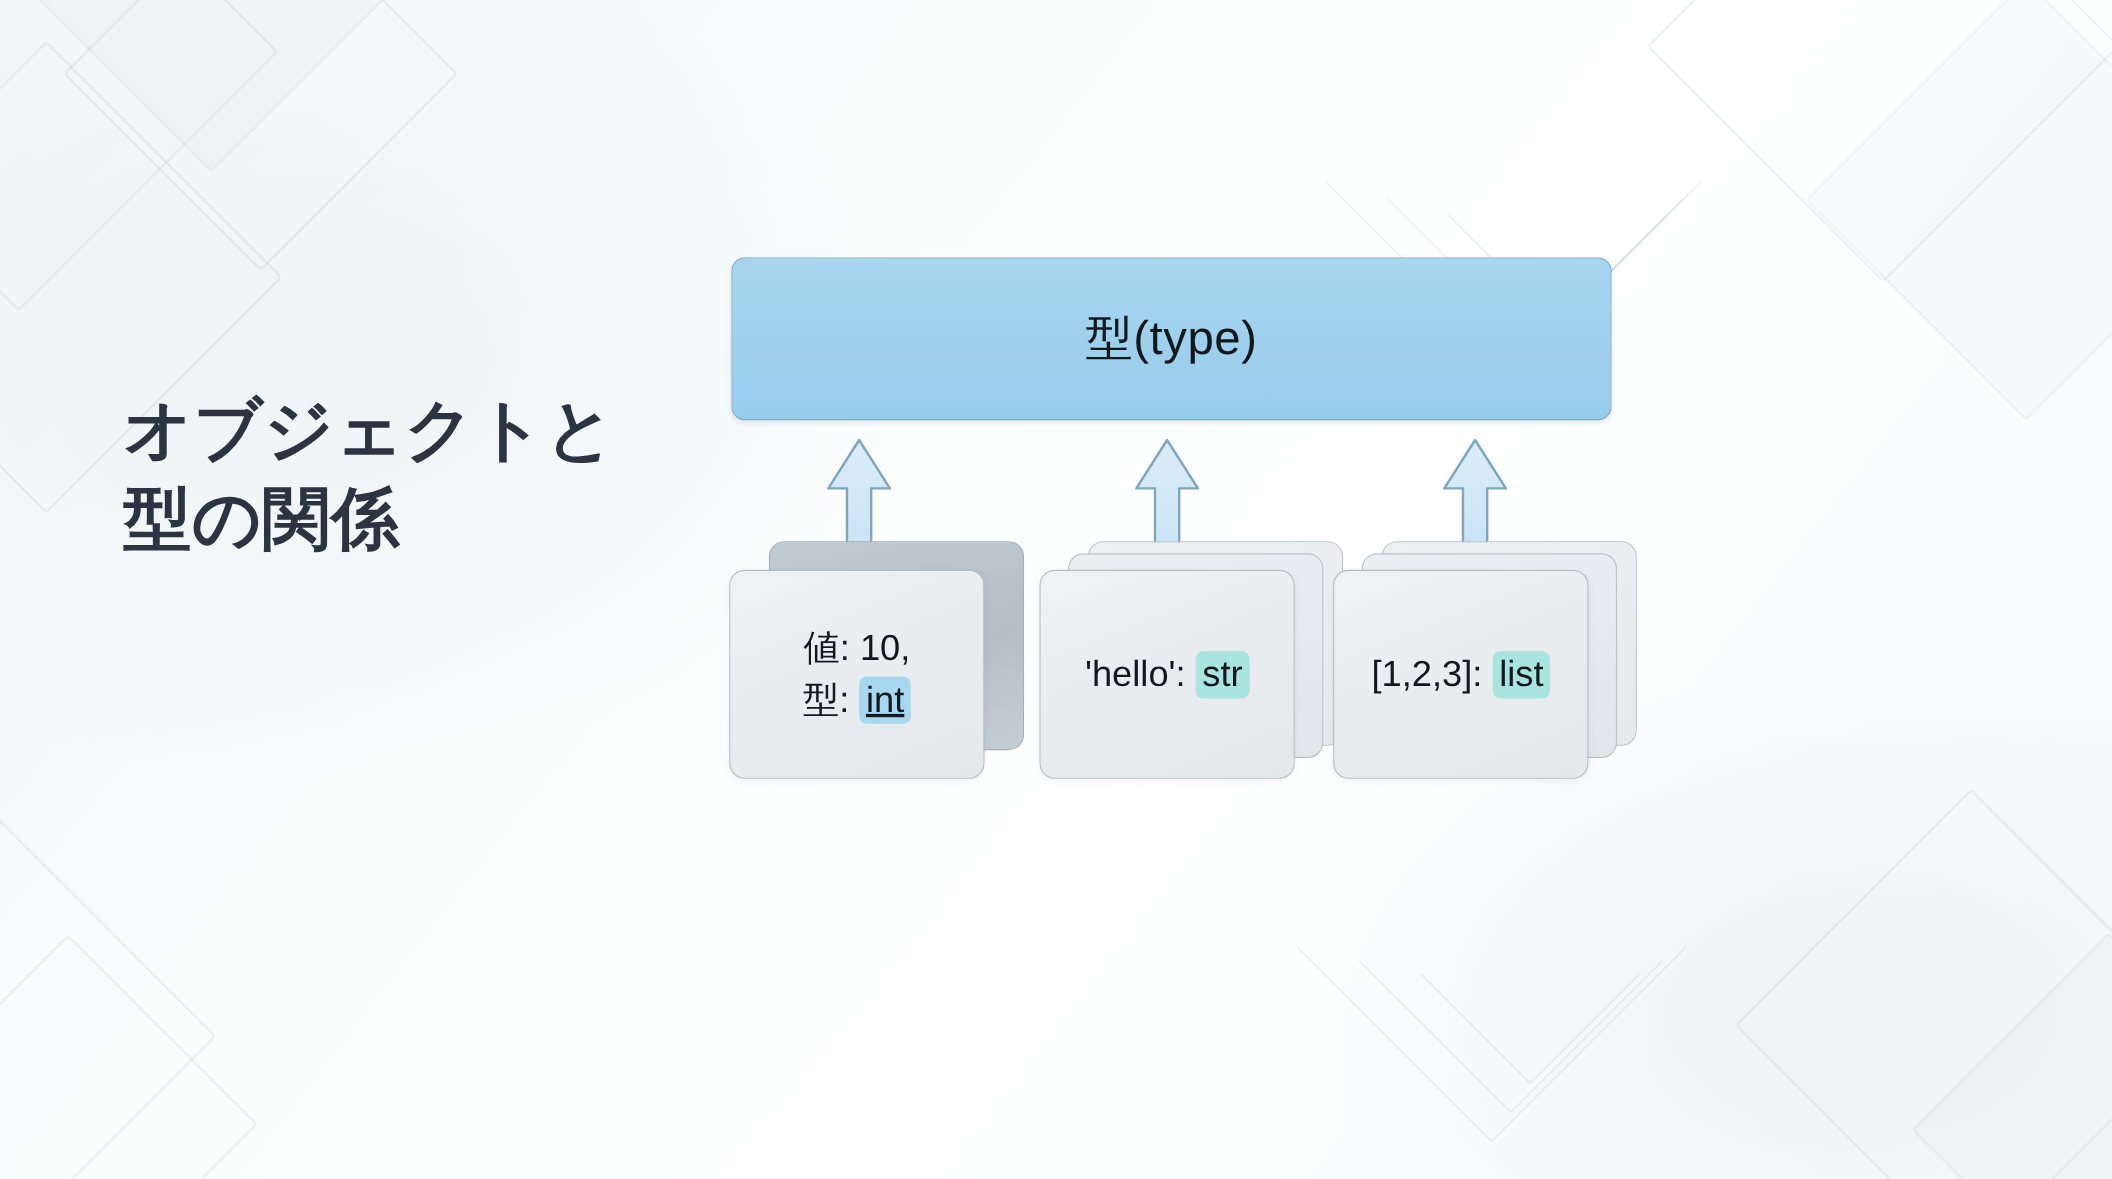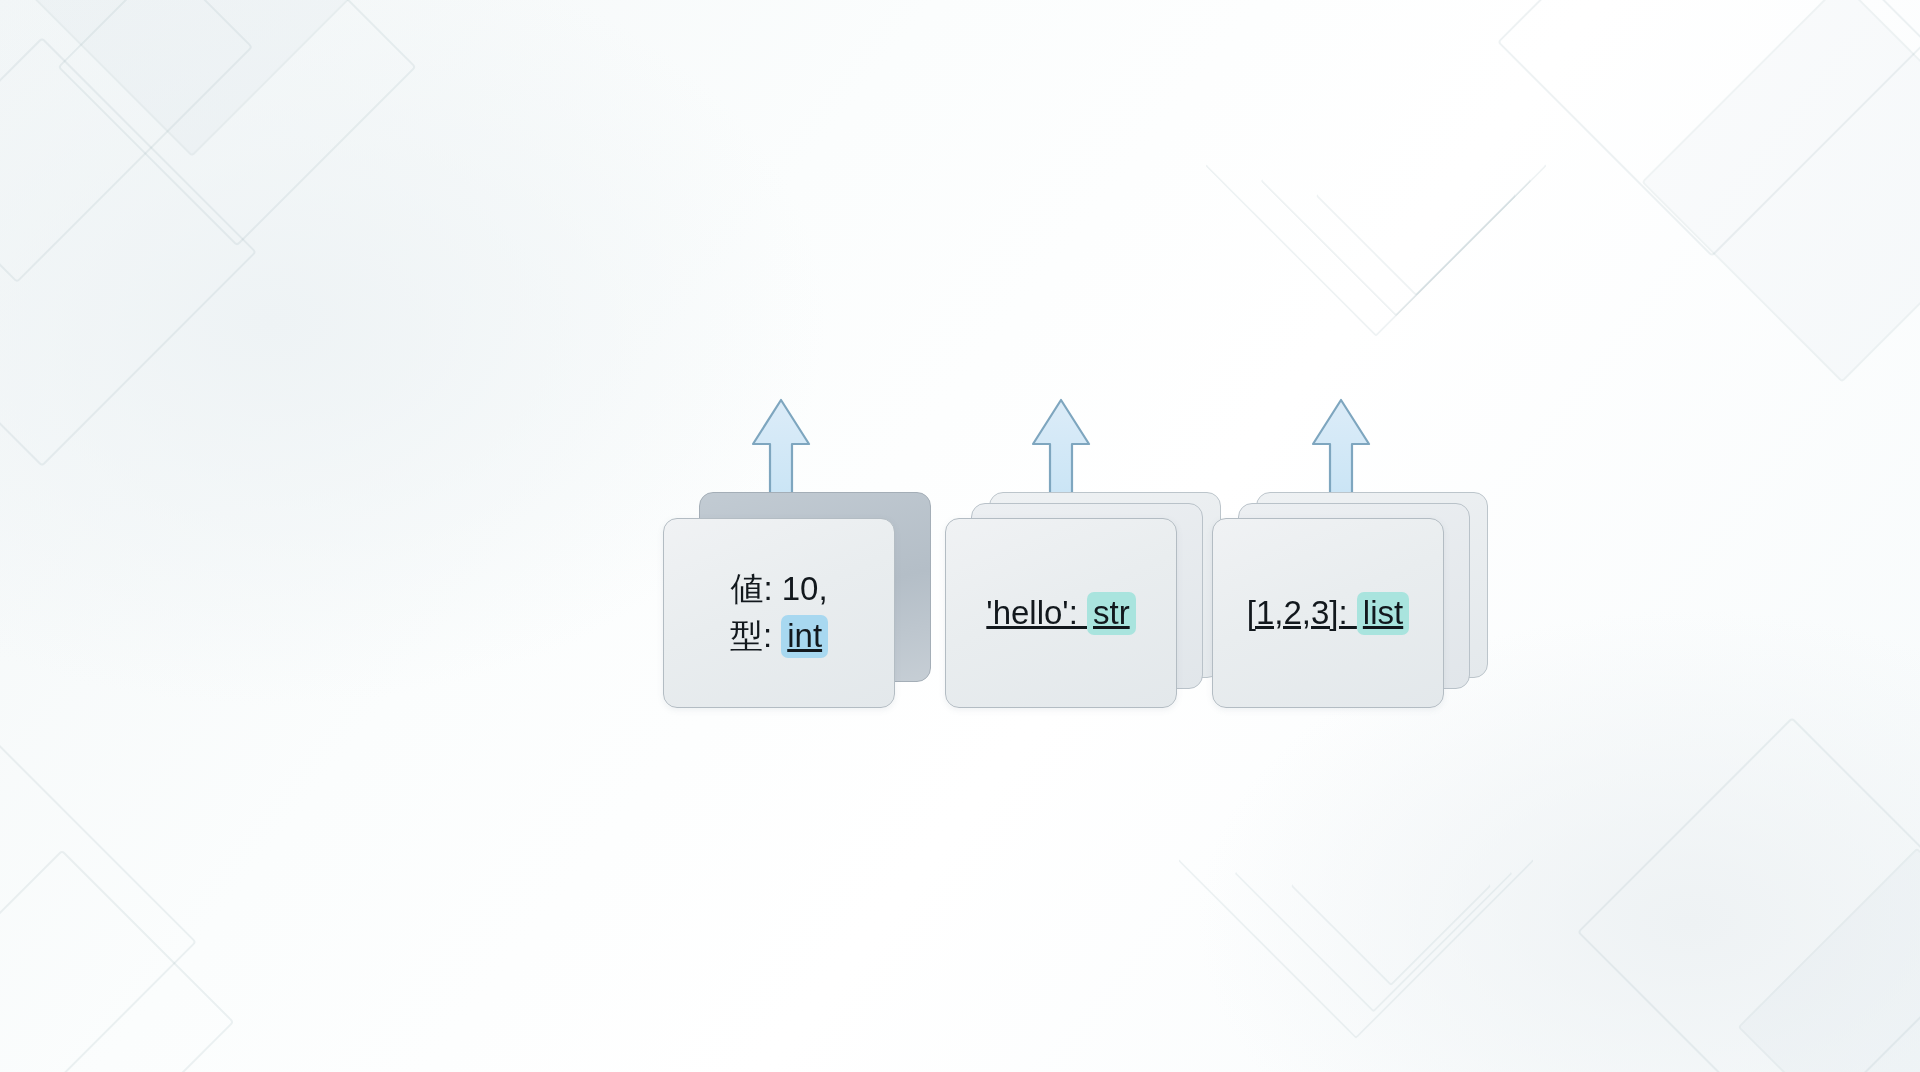--- a/index.html
+++ b/index.html
@@ -130,21 +130,21 @@
     box-shadow: 0 2px 6px rgba(100,120,135,0.10);
   }
   .card-text {
     font-size: 33px;
     color: #12181d;
     line-height: 1.42;
     text-align: center;
     white-space: pre-line;
     padding: 0 14px;
   }
-  .card-text.centered { text-align: center; text-decoration: underline; }
+  .card-text.centered { text-align: center; }
   .hl {
     border-radius: 7px;
     padding: 2px 6px 4px 6px;
   }
   .hl.blue { background: #a8d8f0; text-decoration: underline; }
   .hl.teal { background: #a9e4de; }
 </style>
 </head>
 <body>
 
@@ -167,21 +167,26 @@
     <div class="bg-chev" style="left:1275px; top:775px; width:195px; height:195px;"></div>
     <div class="bg-chev" style="left:1320px; top:815px; width:140px; height:140px;"></div>
 
     <div class="bg-sq" style="left:1640px; top:780px;  width:300px; height:300px;"></div>
     <div class="bg-sq filled" style="left:1790px; top:900px;  width:250px; height:250px;"></div>
 
     <div class="bg-sq" style="left:-170px; top:790px; width:300px; height:300px;"></div>
     <div class="bg-sq" style="left:-60px;  top:900px; width:240px; height:240px;"></div>
   </div>
 
-
+  <div id="heading">オブジェクトと
+型の関係</div>
+
+  <div id="type-box">
+    <span class="label">型(type)</span>
+  </div>
 
   <div class="arrow" style="left:750px; top:397px;">
     <svg viewBox="0 0 62 150" preserveAspectRatio="none">
       <defs>
         <linearGradient id="ag1" x1="0" y1="0" x2="0" y2="1">
           <stop offset="0%" stop-color="#dcecf8"></stop>
           <stop offset="55%" stop-color="#cde6f6"></stop>
           <stop offset="100%" stop-color="#bfdff3"></stop>
         </linearGradient>
       </defs>

